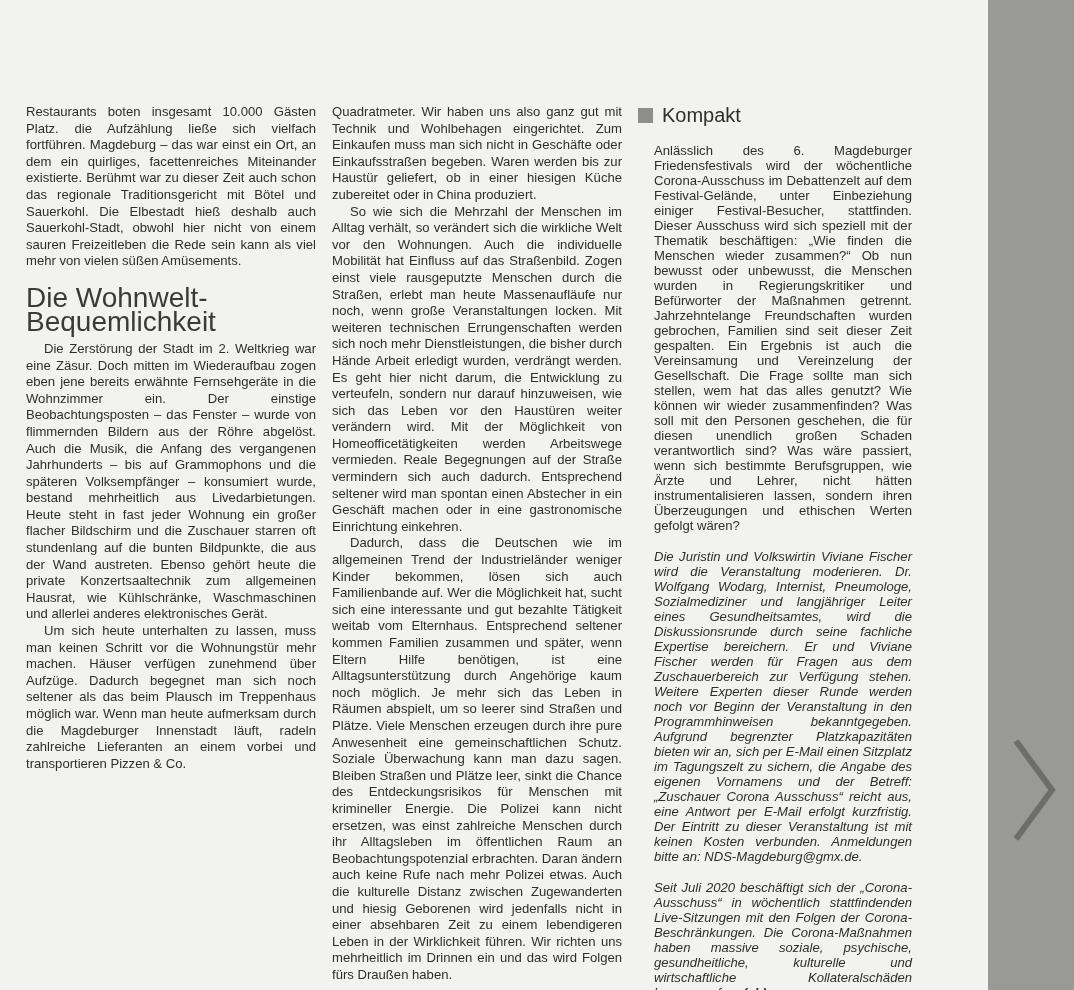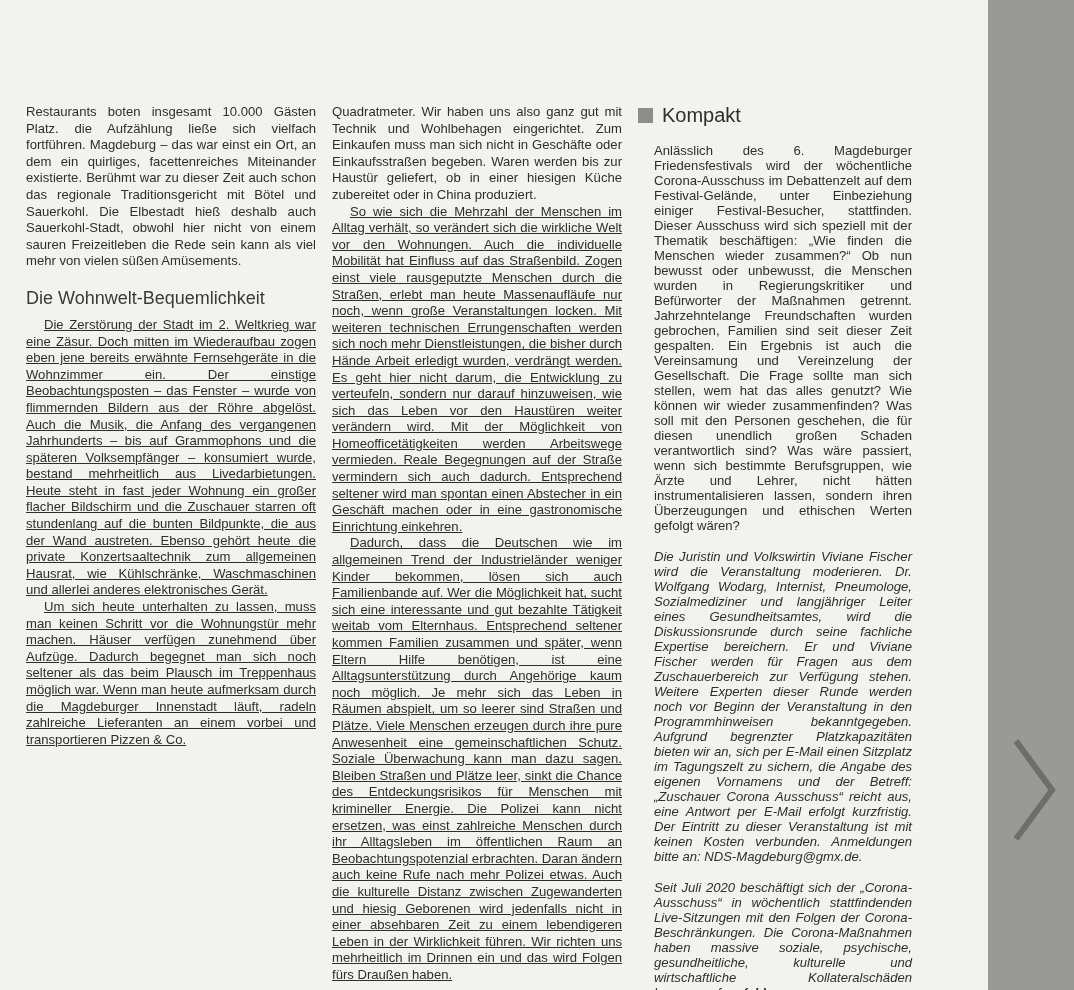--- a/index.html
+++ b/index.html
@@ -79,25 +79,24 @@
     font-size: 13.1px;
     line-height: 16.6px;
     color: #2e2e2c;
     text-align: justify;
     text-justify: inter-word;
     font-family: "Liberation Sans", sans-serif;
     hyphens: auto;
   }
   .col p.indent {
     text-indent: 18px;
-    text-decoration: underline;
   }
   .col h2 {
     margin: 16px 0 7px 0;
-    font-size: 18px;
+    font-size: 28px;
     font-weight: normal;
     color: #3a3a38;
     line-height: 24px;
     font-family: "Liberation Sans", sans-serif;
   }
   
   .kompakt-head {
     display: flex;
     align-items: center;
     gap: 9px;

